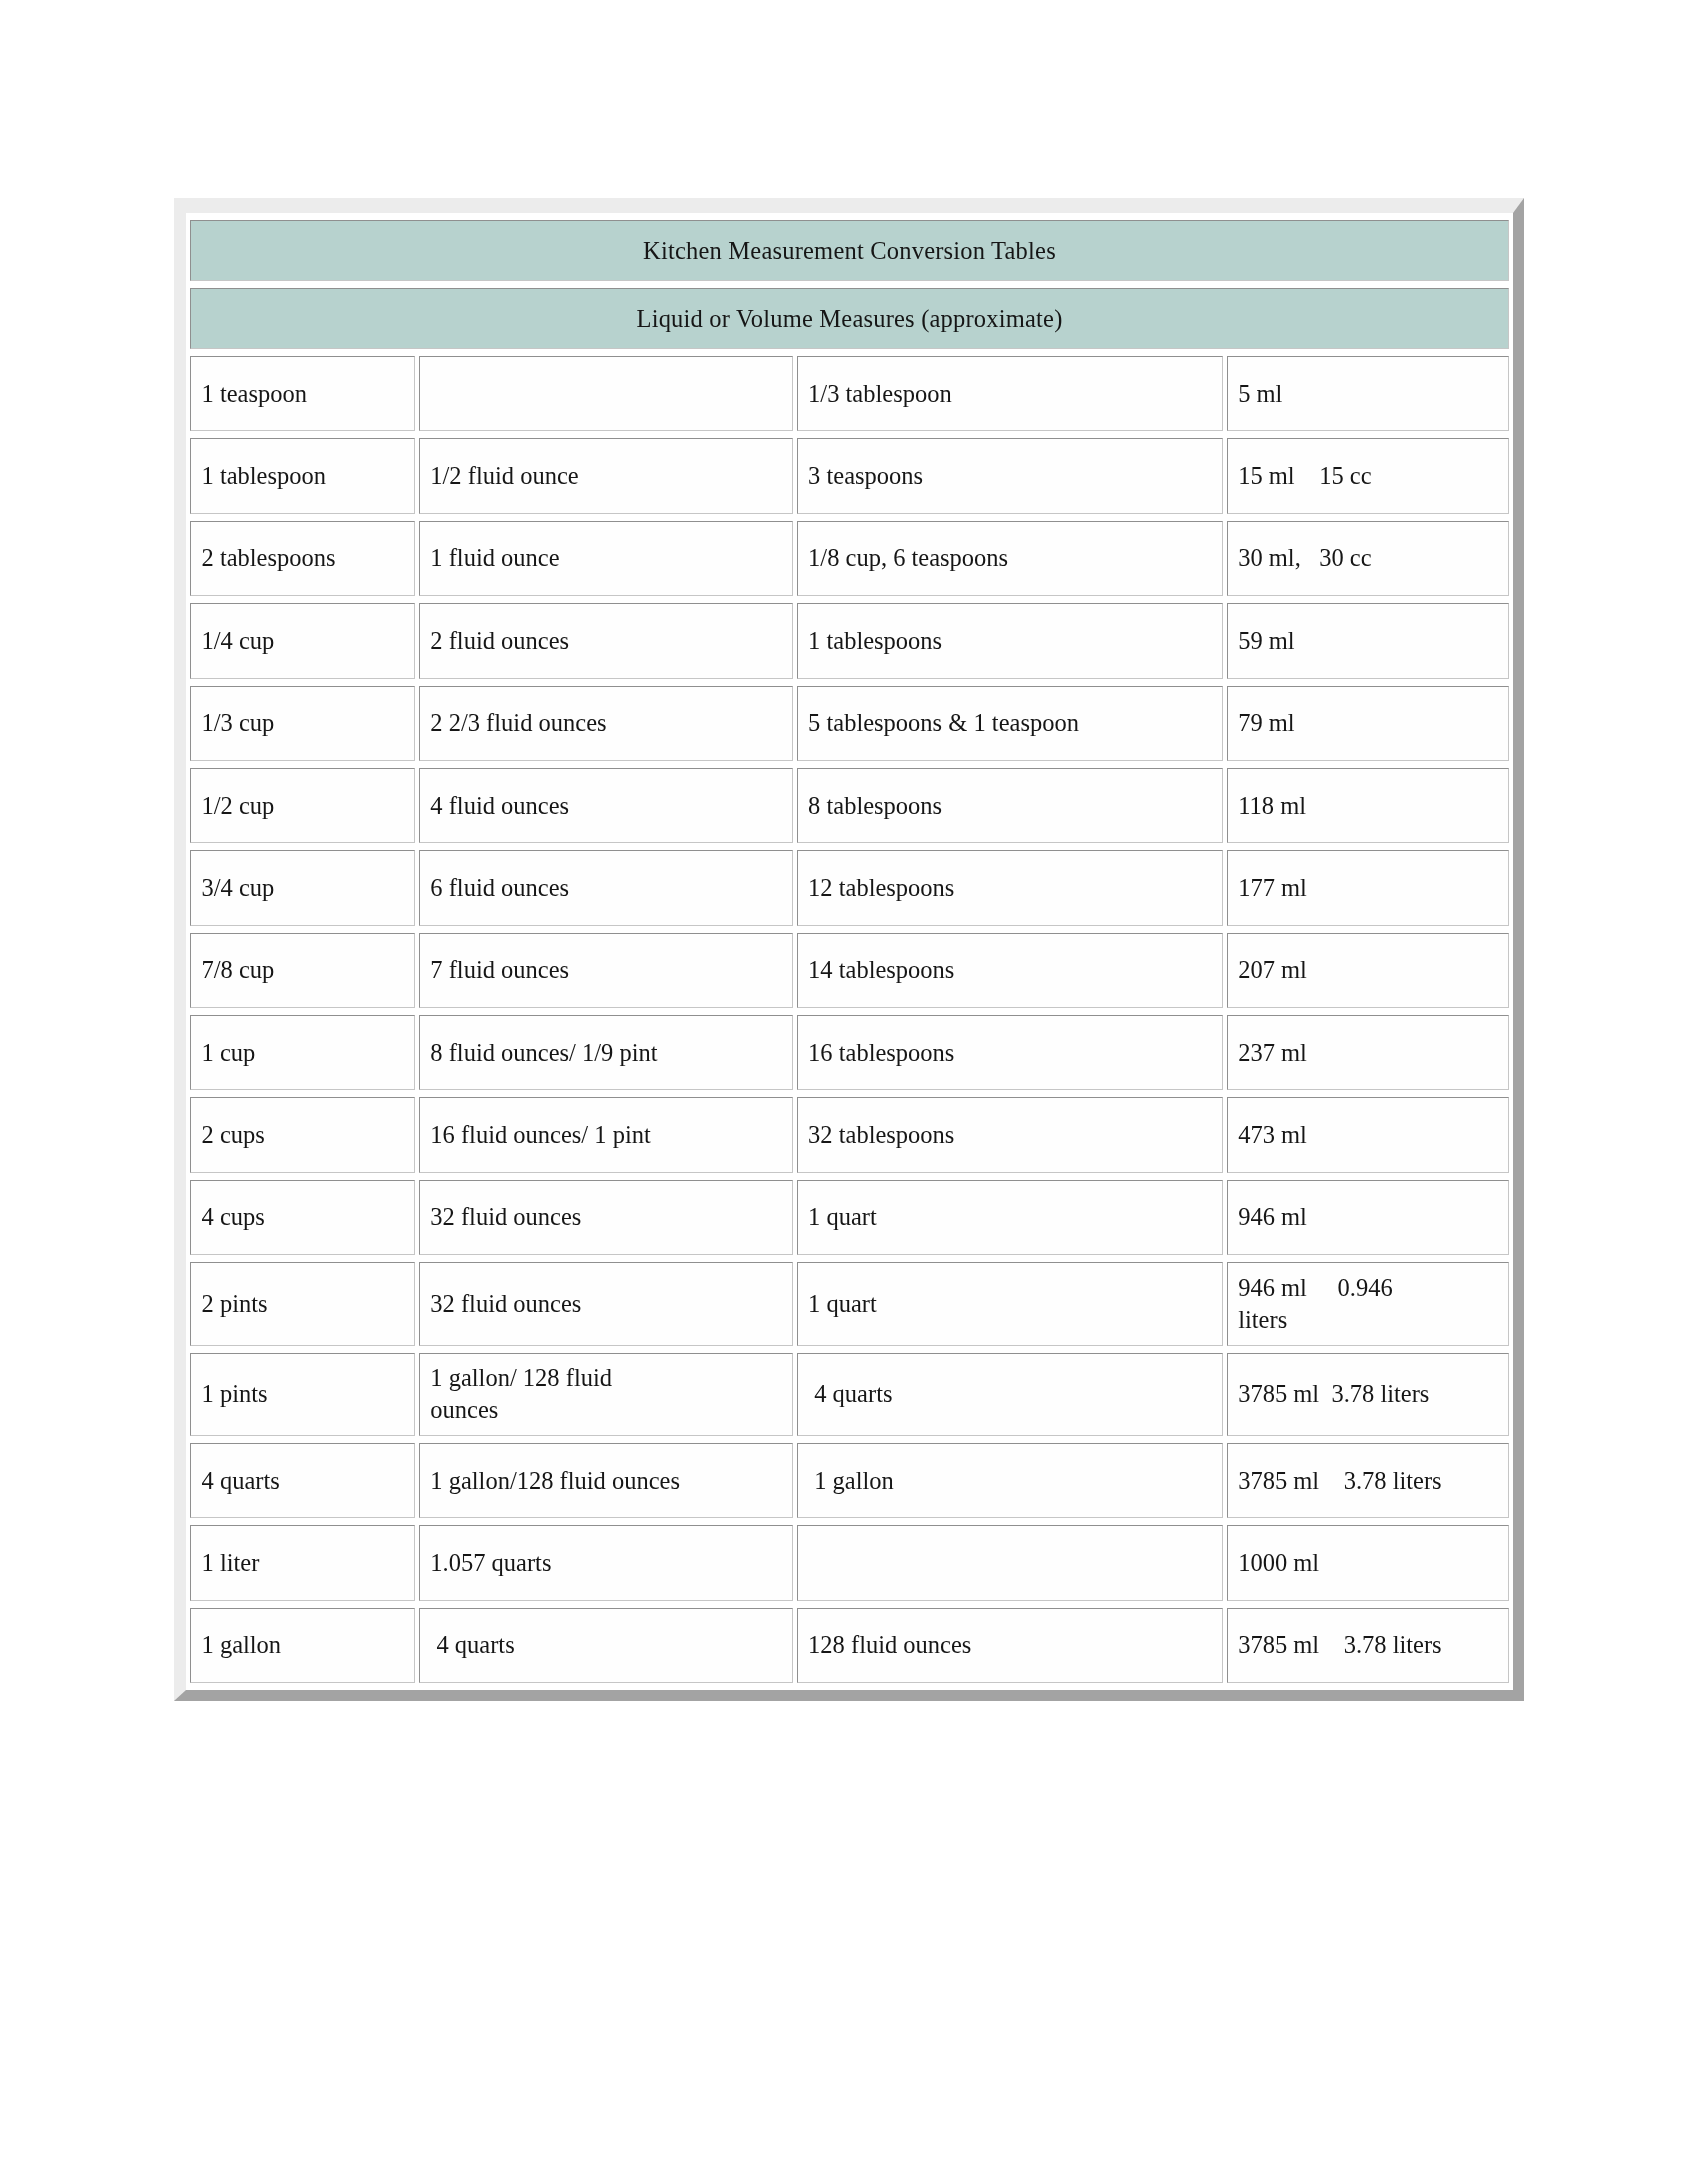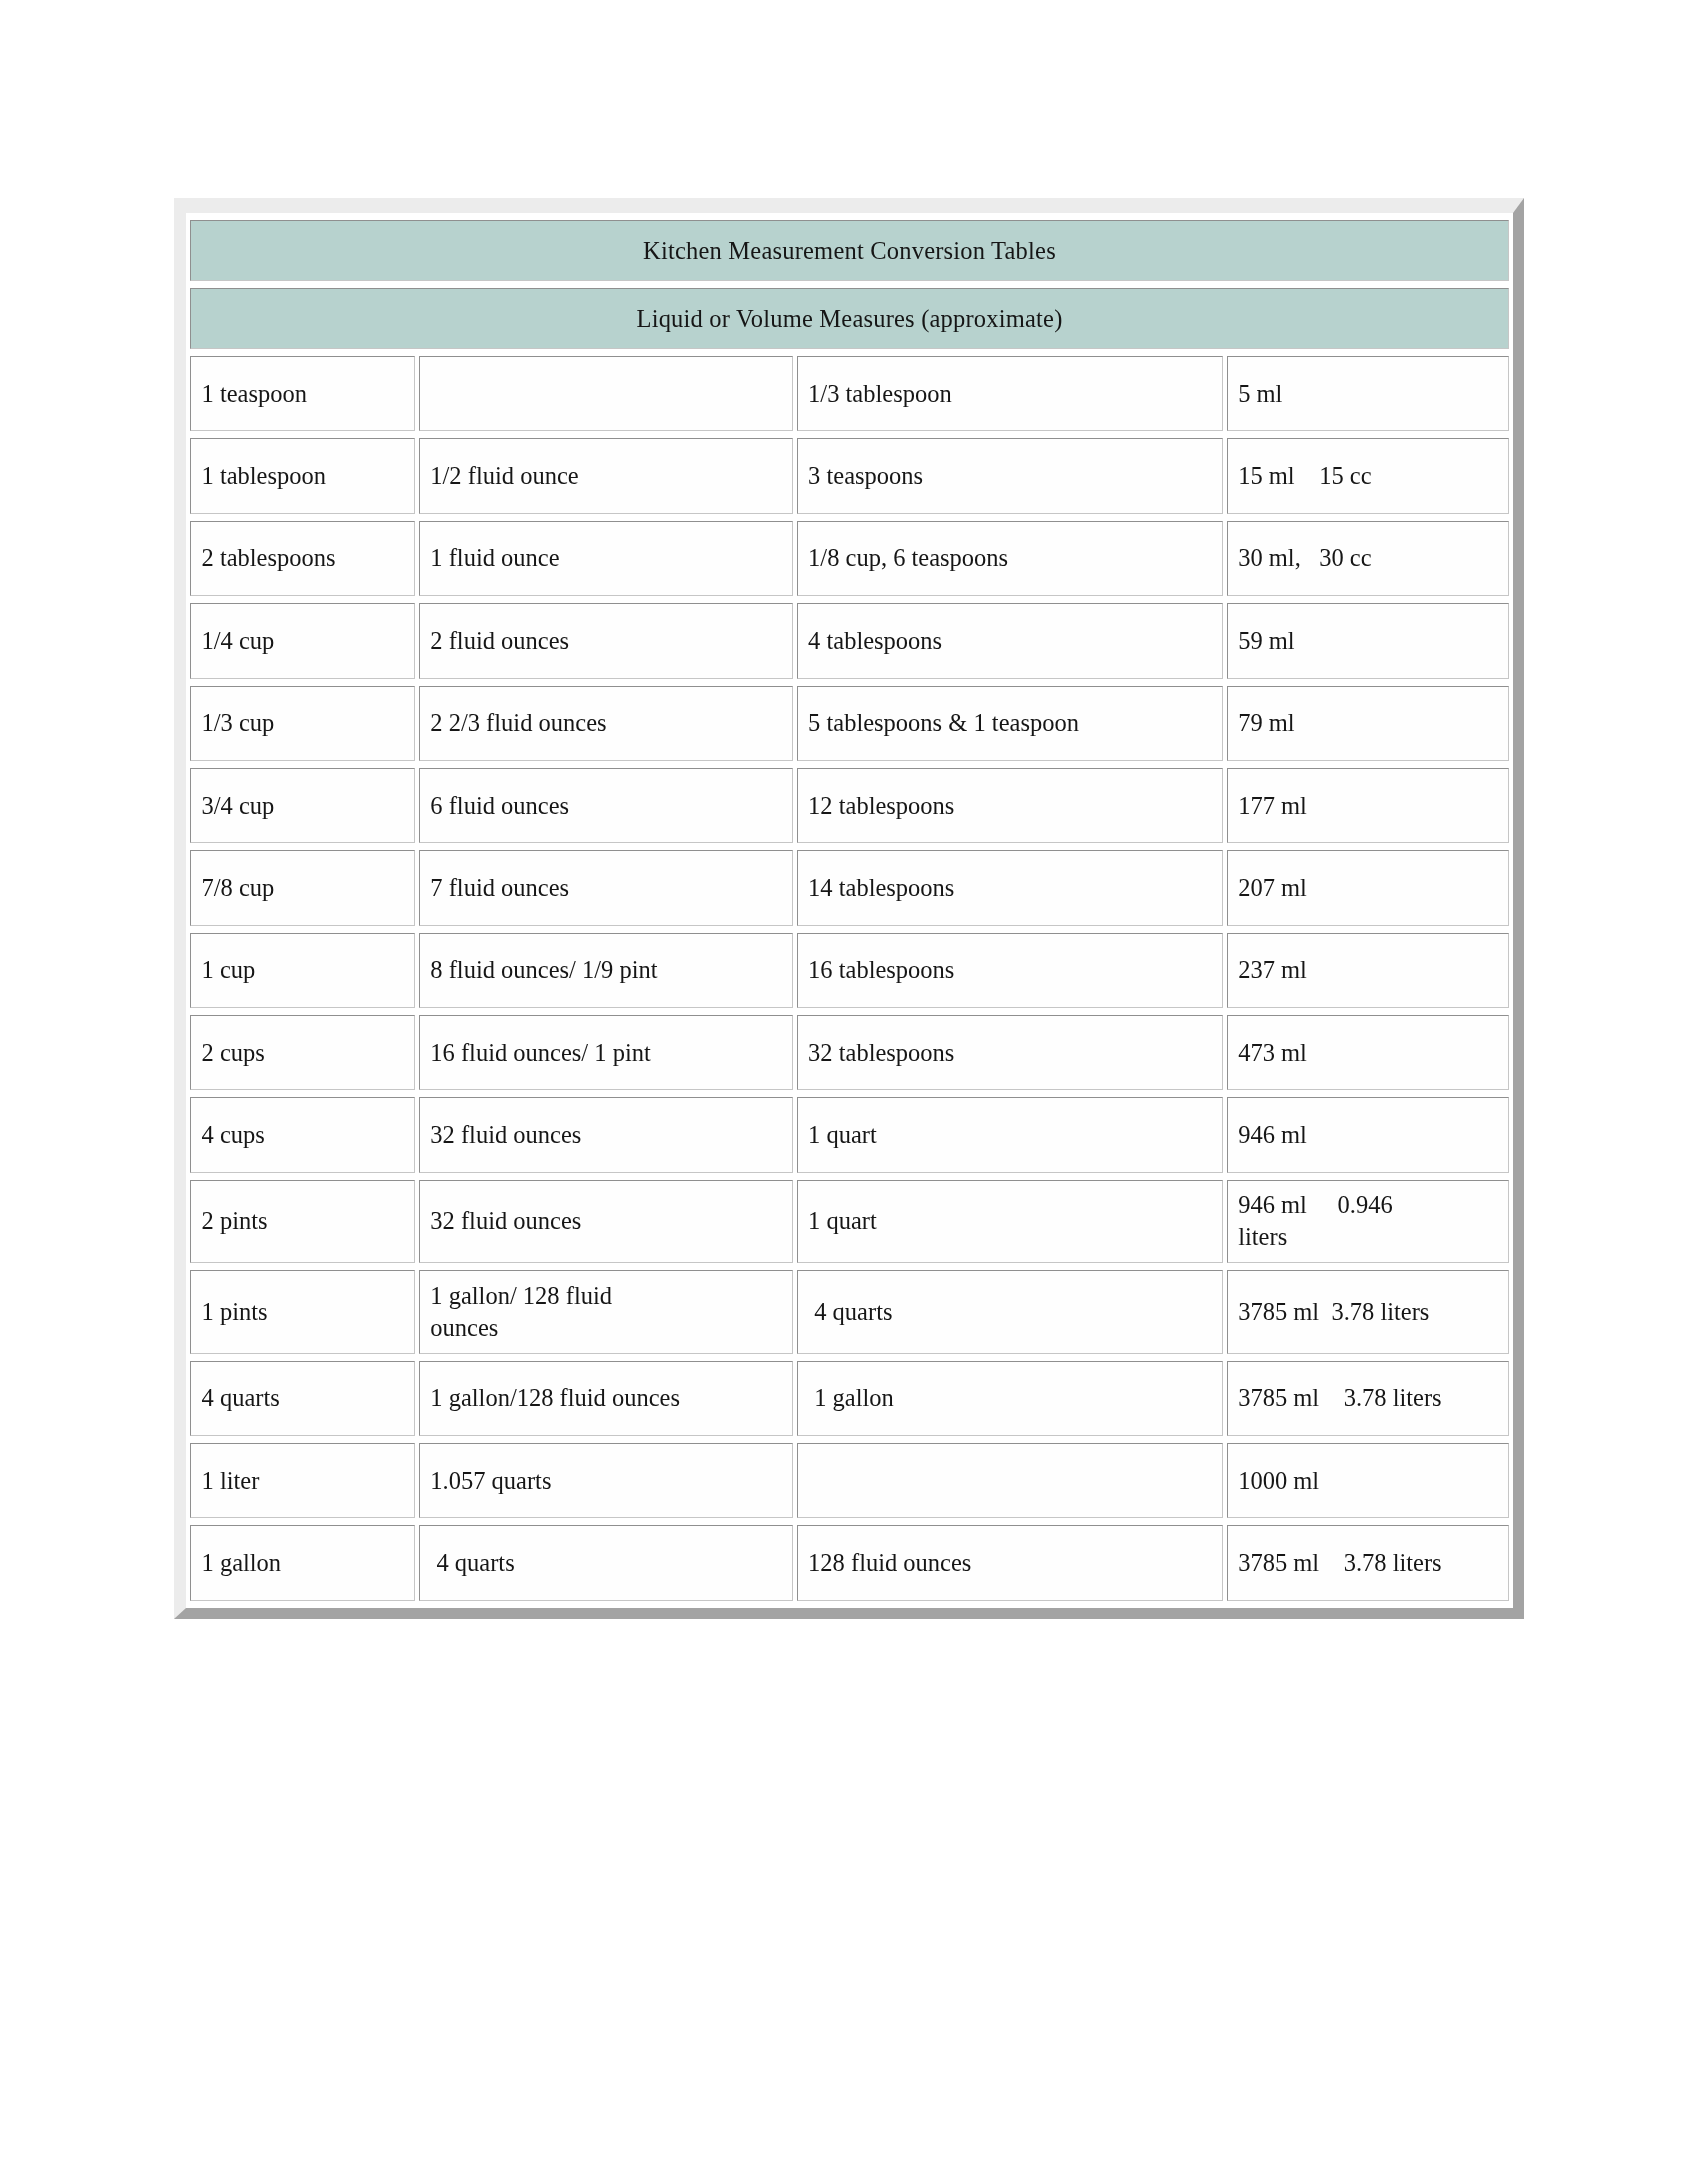--- a/index.html
+++ b/index.html
@@ -102,28 +102,34 @@
         </tr>
         <tr>
           <td class="cell">2 tablespoons</td>
           <td class="cell">1 fluid ounce</td>
           <td class="cell">1/8 cup, 6 teaspoons</td>
           <td class="cell">30 ml,   30 cc</td>
         </tr>
         <tr>
           <td class="cell">1/4 cup</td>
           <td class="cell">2 fluid ounces</td>
-          <td class="cell">4 tablespoons</td>
+          <td class="cell">1 tablespoons</td>
           <td class="cell">59 ml</td>
         </tr>
         <tr>
           <td class="cell">1/3 cup</td>
           <td class="cell">2 2/3 fluid ounces</td>
           <td class="cell">5 tablespoons &amp; 1 teaspoon</td>
           <td class="cell">79 ml</td>
+        </tr>
+        <tr>
+          <td class="cell">1/2 cup</td>
+          <td class="cell">4 fluid ounces</td>
+          <td class="cell">8 tablespoons</td>
+          <td class="cell">118 ml</td>
         </tr>
         <tr>
           <td class="cell">3/4 cup</td>
           <td class="cell">6 fluid ounces</td>
           <td class="cell">12 tablespoons</td>
           <td class="cell">177 ml</td>
         </tr>
         <tr>
           <td class="cell">7/8 cup</td>
           <td class="cell">7 fluid ounces</td>

